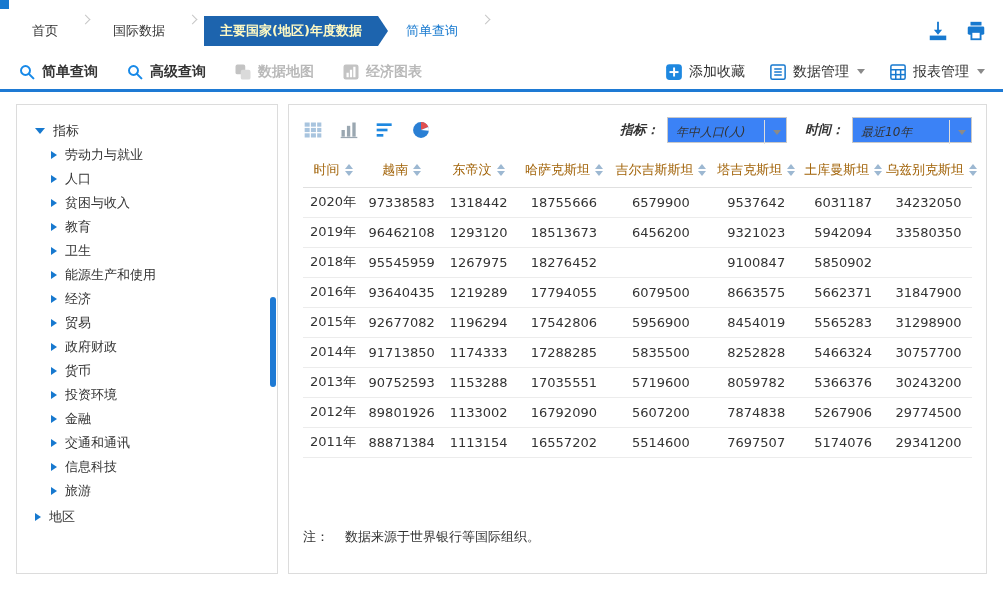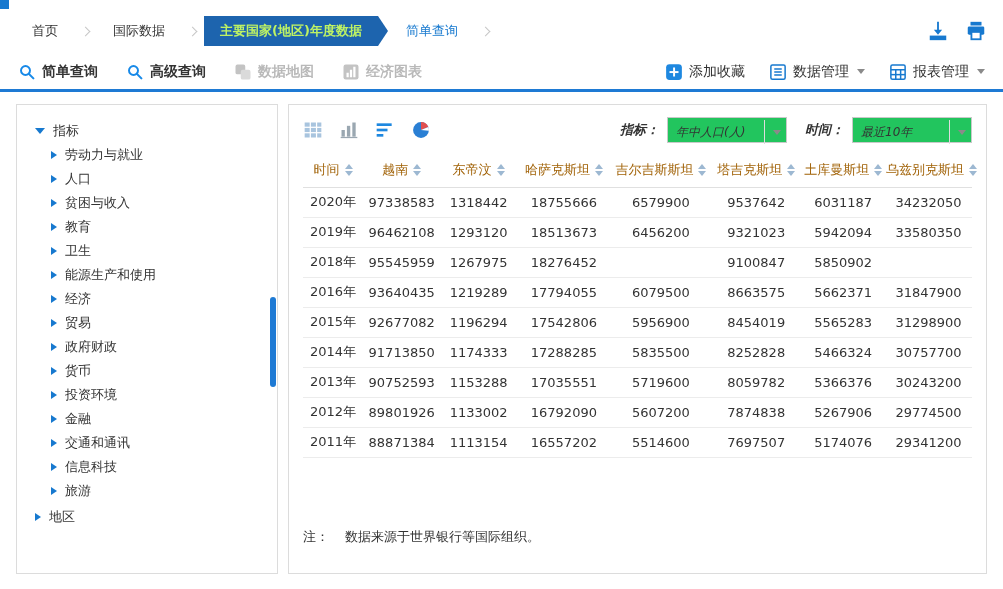--- a/index.html
+++ b/index.html
@@ -5,25 +5,25 @@
   * { box-sizing: border-box; }
   html,body { margin:0; padding:0; }
   body {
     width:1003px; height:589px; position:relative; overflow:hidden;
     background:#ffffff; color:#333;
     font-family:"DejaVu Sans","Liberation Sans",sans-serif; font-size:13px;
   }
   .corner-mark { position:absolute; left:0; top:0; width:9px; height:9px; background:#1779cf; }
 
   
-  .tabbar { display:flex; align-items:center; height:30px; margin:16px 16px 0 16px; }
+  .tabbar { display:flex; height:30px; margin:16px 16px 0 16px; }
   .tab { height:30px; line-height:30px; padding:0 16px; cursor:pointer; white-space:nowrap; }
   .tab.link { color:#1779cf; }
   .tab.active {
-    background:#1d64ae; color:#bef264; font-weight:bold; position:relative; margin-right:12px;
+    background:#1d64ae; color:#fef9c3; font-weight:bold; position:relative; margin-right:12px;
   }
   .tab.active::after {
     content:""; position:absolute; left:100%; top:0;
     border-top:15px solid transparent; border-bottom:15px solid transparent;
     border-left:10px solid #1d64ae;
   }
   .chev { width:7px; height:7px; border-top:1px solid #c6c6c6; border-right:1px solid #c6c6c6;
     transform:rotate(45deg); margin:0 8px; flex:0 0 auto; }
   .hdr-icons { margin-left:auto; display:flex; align-items:center; gap:16px; }
   .hdr-icons .icn { width:22px; height:22px; cursor:pointer; }
@@ -60,21 +60,21 @@
     background:#1e7ad4; border-radius:3px; }
 
   
   .controls { display:flex; align-items:center; height:34px; }
   .view-icons { display:flex; align-items:center; gap:16px; }
   .view-icons .icn { width:20px; height:20px; cursor:pointer; }
   .filters { margin-left:auto; display:flex; align-items:center; gap:8px;font-style:italic; }
   .filter-label { font-weight:bold; }
   .select {
     display:flex; align-items:center; justify-content:space-between;
-    width:120px; height:26px; border:1px solid #c9c9c9; background:#22c55e;
+    width:120px; height:26px; border:1px solid #c9c9c9; background:#3b82f6;
     padding:4px 0 0 8px; cursor:pointer; font-size:12px;
   }
   .select .arrow-box { width:22px; height:24px; display:flex; align-items:center; justify-content:center;
     border-left:1px solid #ddd; }
 
   
   table.data-table { width:100%; border-collapse:collapse; margin-top:6px; table-layout:fixed; }
   .data-table th {
     height:34px; font-weight:normal; color:#a16207; font-size:13px; text-align:center;
     border-bottom:1px solid #e0e0e0; white-space:nowrap;

